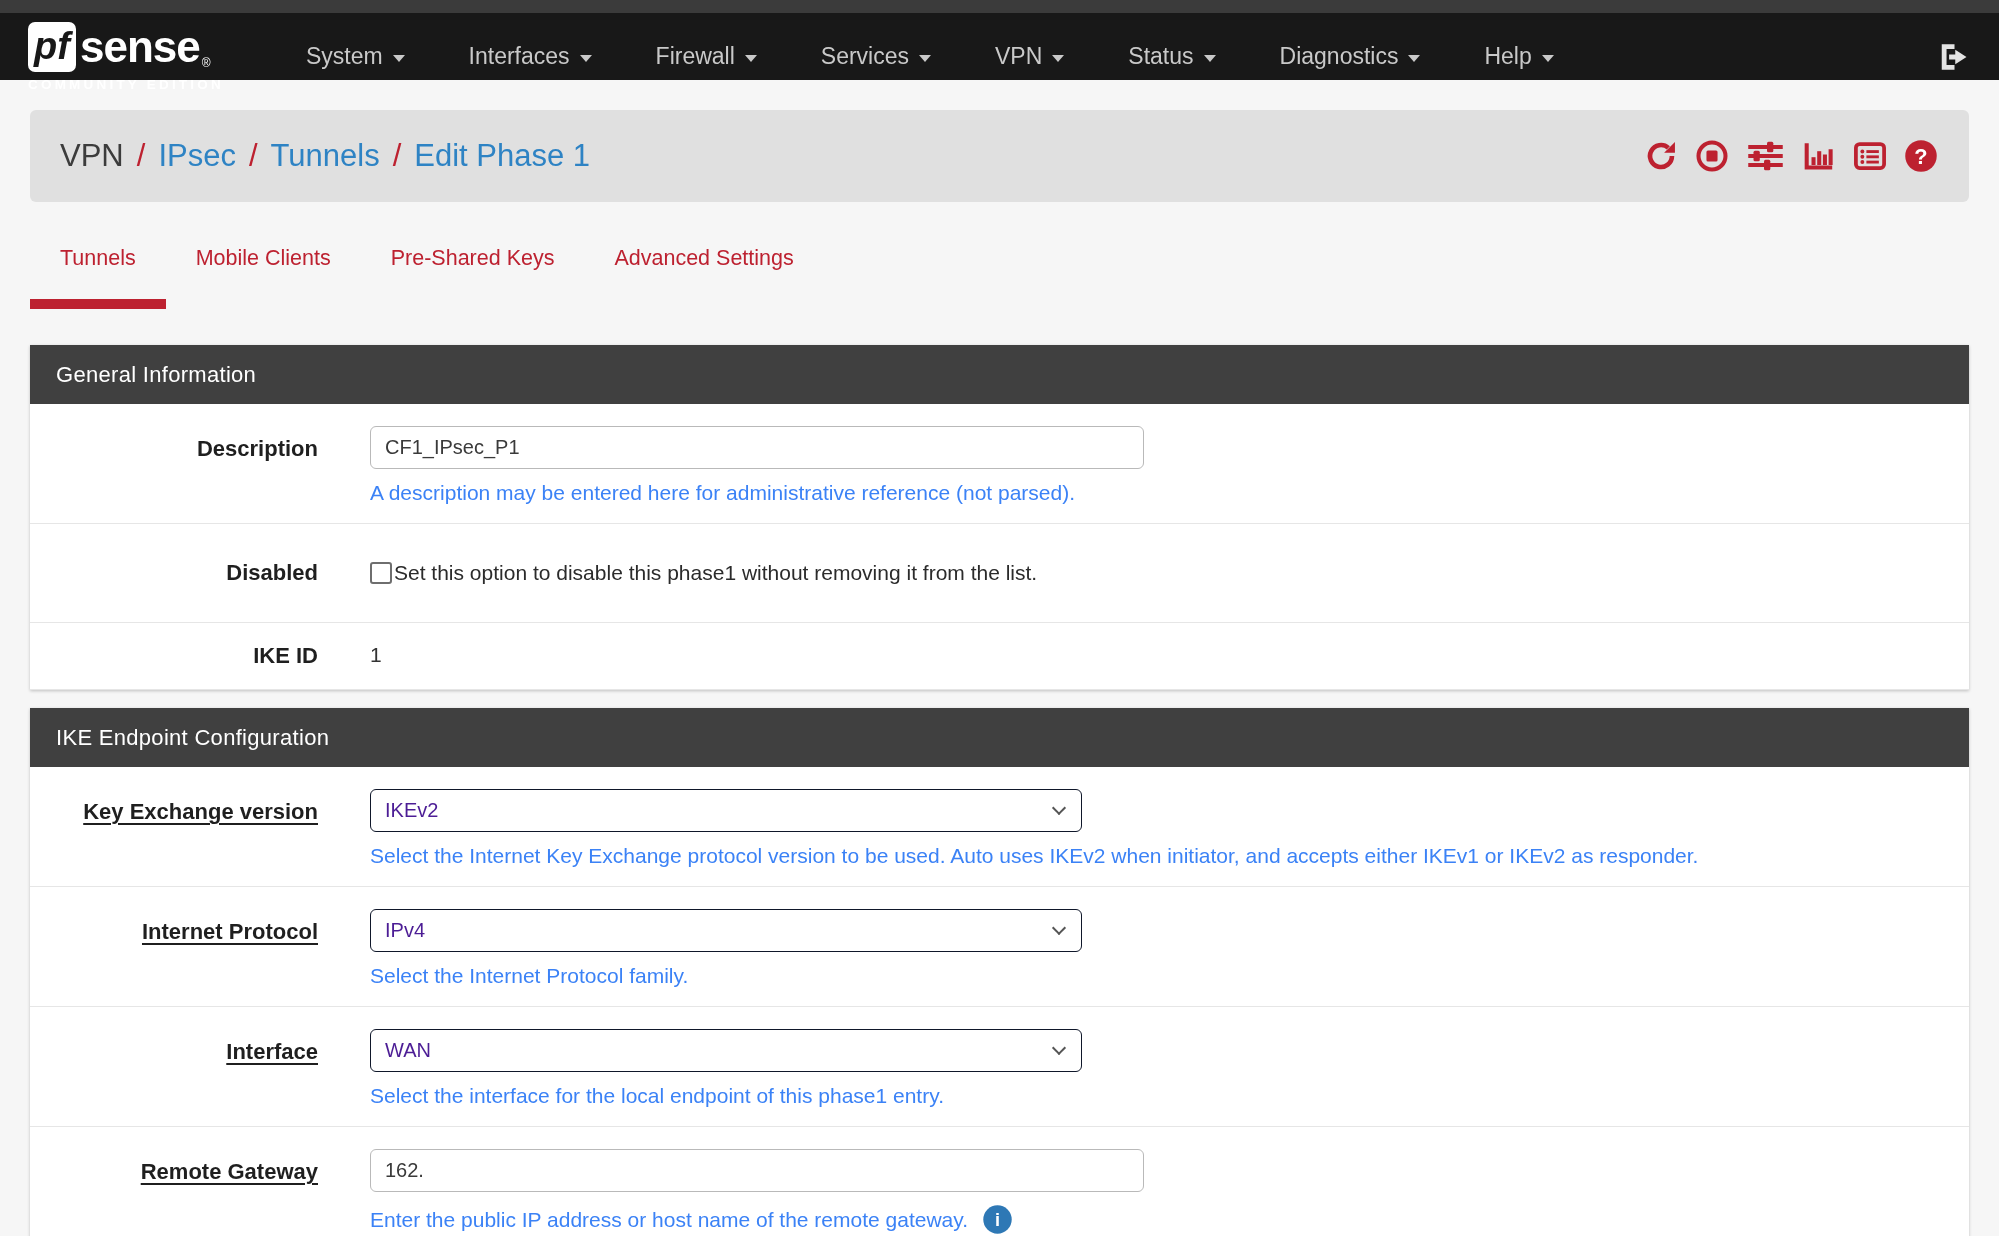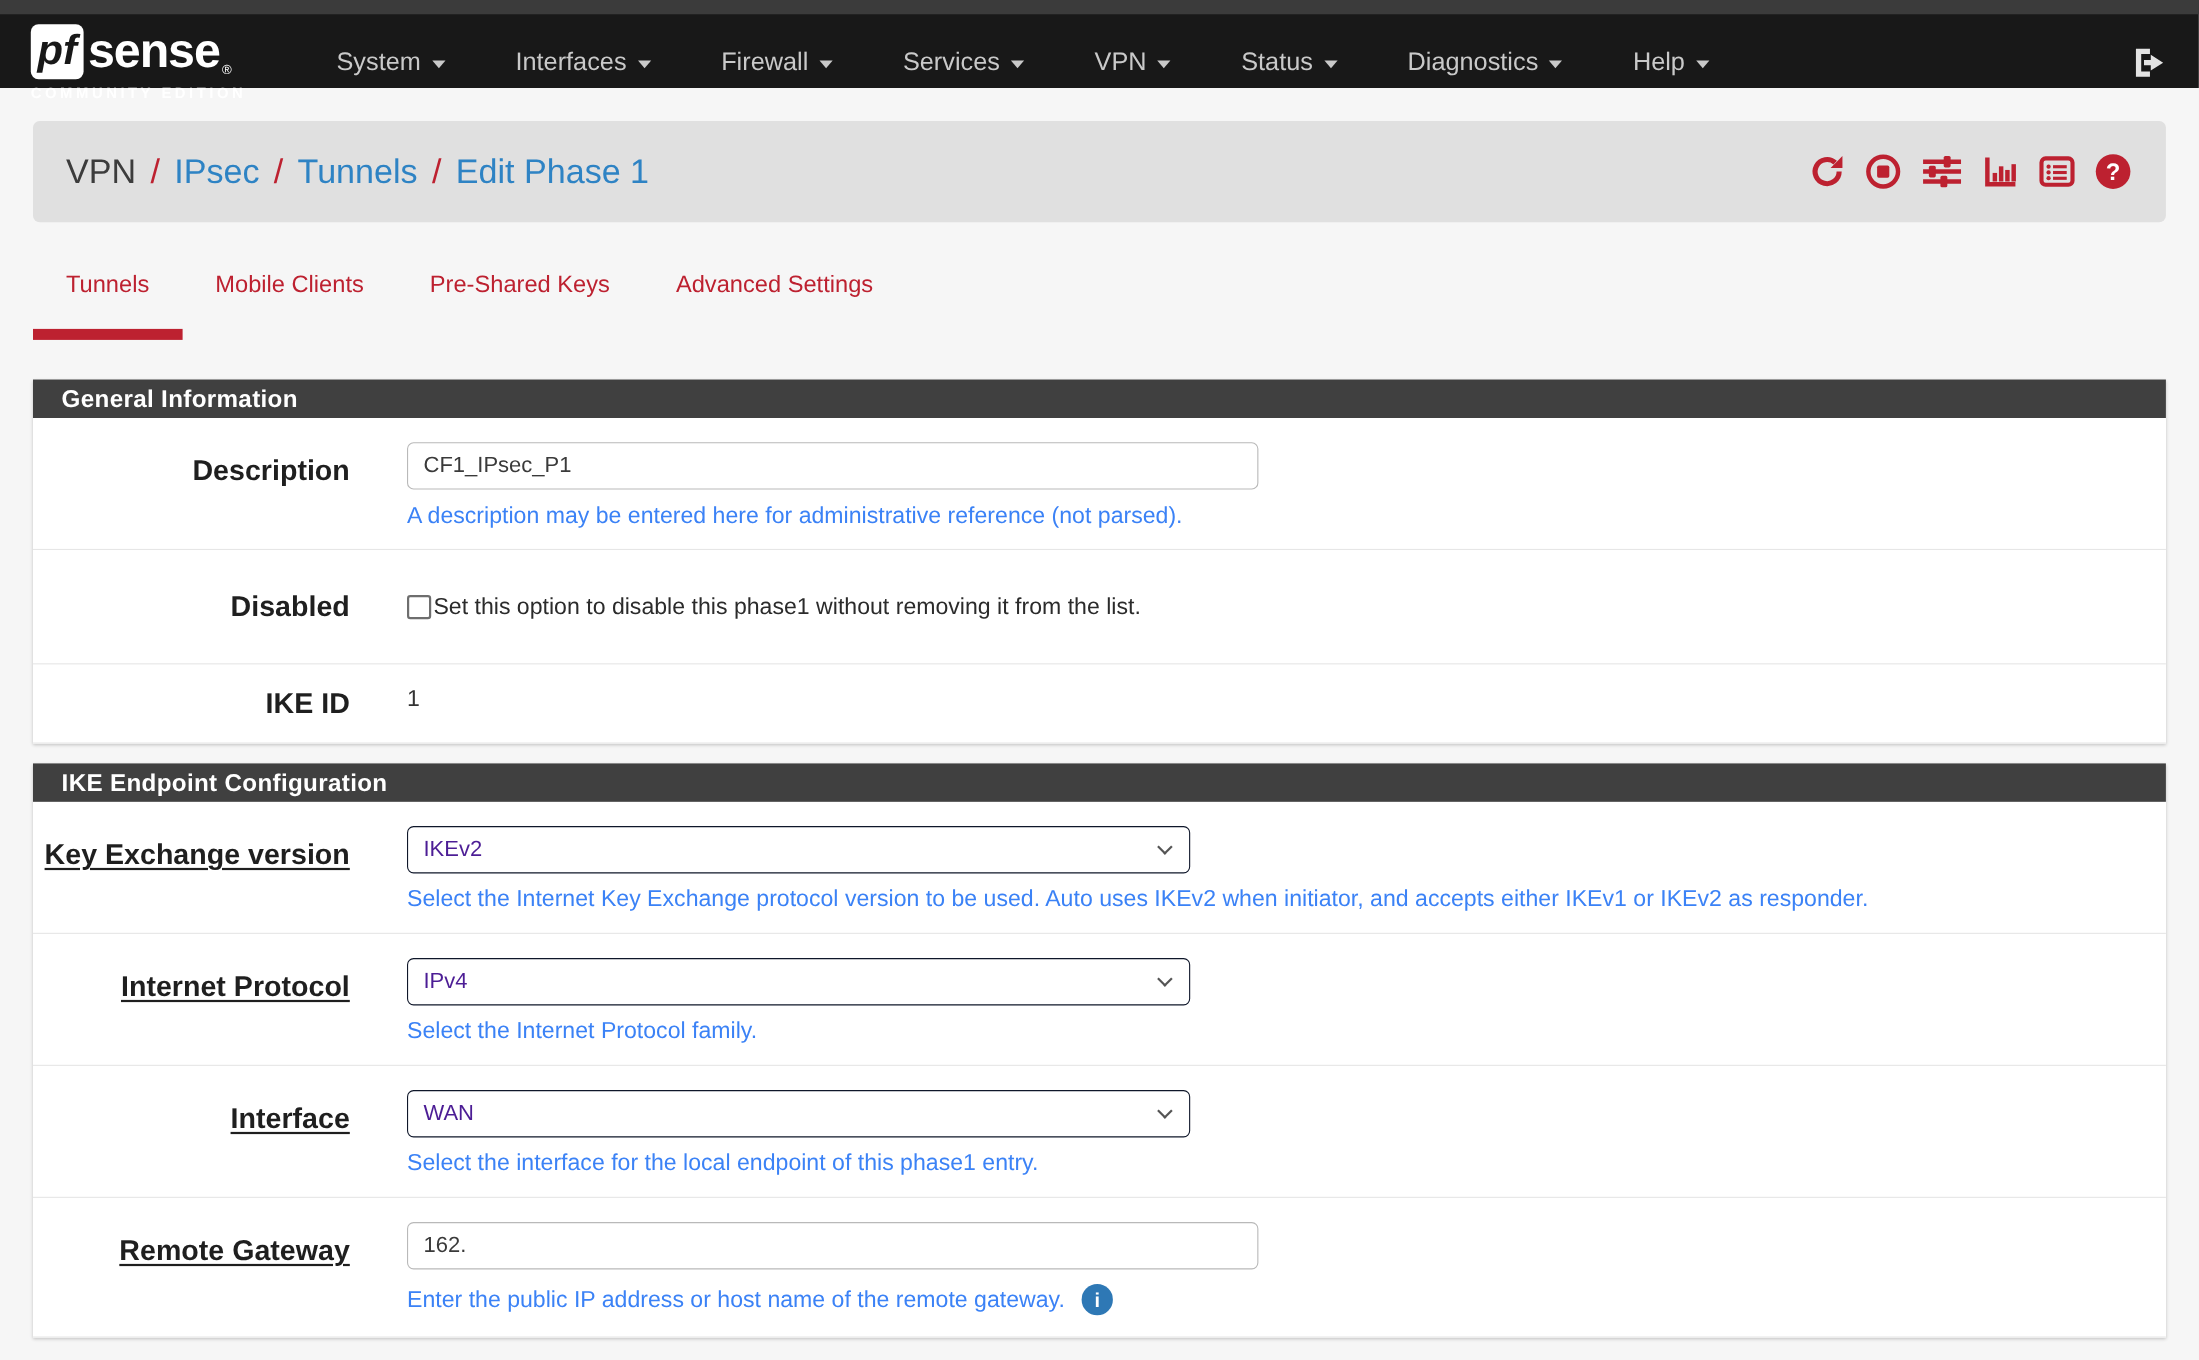--- a/index.html
+++ b/index.html
@@ -39,26 +39,26 @@
 
   
   .tabs { margin:34px 30px 0; display:flex; }
   .tab { position:relative; font-size:21.5px; color:#bd2130; padding:10px 30px 38px; cursor:pointer; }
   .tab.active::after { content:""; position:absolute; left:0; right:0; bottom:0; height:10px;
                        background:#bd2130; }
 
   
   .panel { margin:36px 30px 0; box-shadow:0 1px 3px rgba(0,0,0,0.22); background:#fff; }
   .panel + .panel { margin-top:18px; }
-  .panel-head { height:35px; background:#404040; color:#fff; font-weight:bold; font-size:22px;
+  .panel-head { height:59px; background:#404040; color:#fff; font-weight:normal; font-size:22px;
                 display:flex; align-items:center; padding-left:26px; letter-spacing:0.3px; }
   .panel-body { background:#fff; }
   .frow { display:grid; grid-template-columns:288px 1fr; column-gap:52px;
           padding:22px 0 18px; border-bottom:1px solid #e6e6e6; }
-  .flabel { text-align:right; font-weight:bold; font-size:26px; color:#1f1f1f; padding-top:10px; }
+  .flabel { text-align:right; font-weight:bold; font-size:22px; color:#1f1f1f; padding-top:10px; }
   .flabel.u { text-decoration:underline; text-underline-offset:4px; text-decoration-thickness:1.5px; }
   .txt { width:774px; height:43px; border:1px solid #b9b9b9; border-radius:6px; font-size:20px;
          color:#3a3a3a; padding:0 14px; background:#fff; font-family:"Liberation Sans",sans-serif; }
   .help { margin-top:12px; font-size:21px; color:#3b82f6; display:flex; align-items:center; }
   .frow.check { padding:36px 0; align-items:center; }
   .frow.check .flabel { padding-top:0; }
   .cbwrap { display:flex; align-items:center; }
   .cb { width:22px; height:22px; border:2px solid #6e6e6e; border-radius:3px; background:#fff;
         cursor:pointer; flex:0 0 auto; }
   .cbl { font-size:21px; color:#2b2b2b; margin-left:2px; }

